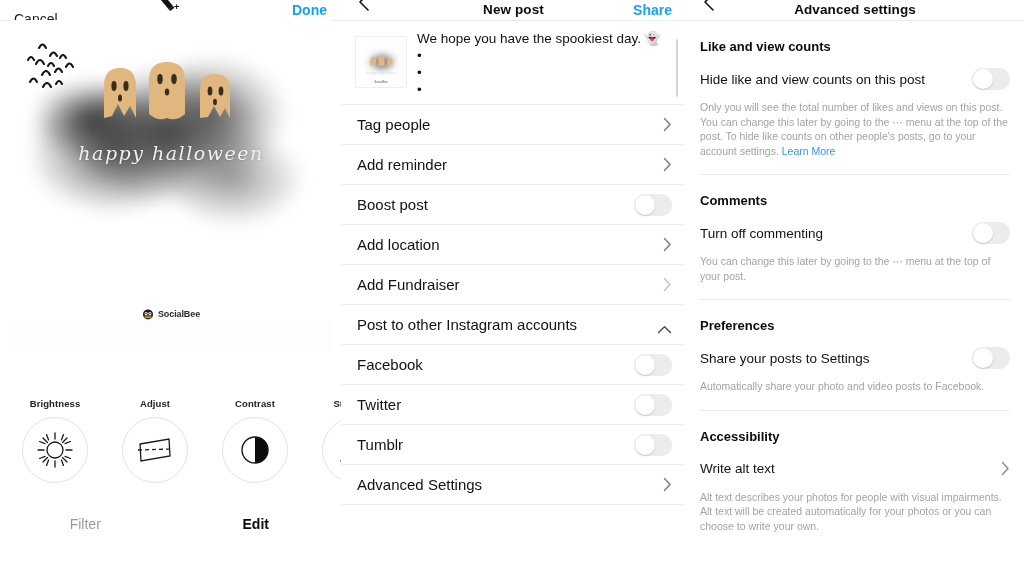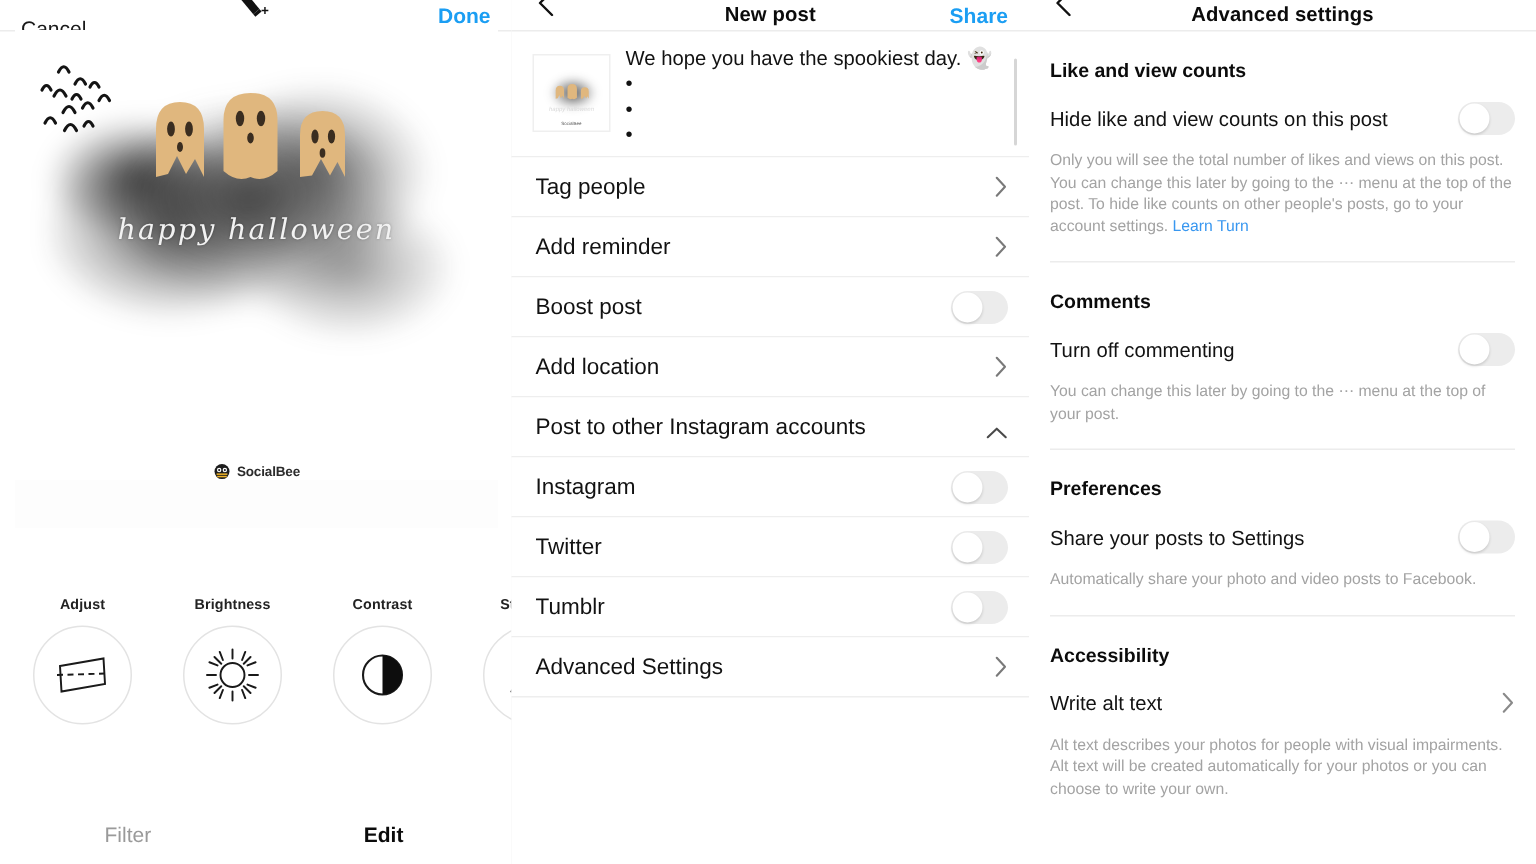--- a/index.html
+++ b/index.html
@@ -89,21 +89,21 @@
     display:flex; padding-left:22px; gap:34px;
   }
   .tool { width:66px; display:flex; flex-direction:column; align-items:center; }
   .tool-label { font-size:9.5px; font-weight:bold; color:#222; margin-bottom:8px; letter-spacing:.1px; }
   .tool-circle {
     width:66px; height:66px; border-radius:50%;
     border:1px solid #e3e3e3; background:#fff;
     display:flex; align-items:center; justify-content:center;
   }
   .tabsrow {
-    position:absolute; left:0; right:0; top:548px;
+    position:absolute; left:0; right:0; top:516px;
     display:flex;
   }
   .tab-item { flex:1; text-align:center; font-size:14px; }
   .tab-inactive { color:#9a9a9a; }
   .tab-active { color:#0b0b0b; font-weight:bold; }
 
   
   
   
   .caption-block {
@@ -250,40 +250,40 @@
             <rect x="2.4" y="7.6" width="7.2" height="1" fill="#f0b429"></rect>
             <rect x="2.8" y="9.2" width="6.4" height="1" fill="#f0b429"></rect>
           </svg>
           <span class="brand-txt">SocialBee</span>
         </div>
       </div>
     </div>
 
     <div class="tools">
       <div class="tool">
-        <div class="tool-label">Adjust</div>
-        <div class="tool-circle">
-          <svg width="40" height="34" viewBox="0 0 40 34">
-            <g fill="none" stroke="#1a1a1a" stroke-width="1.3">
-              <path d="M5 11 L34 6 L35 23 L6 28 Z"></path>
-              <path d="M3 17 L37 16" stroke-dasharray="4 3"></path>
-            </g>
-          </svg>
-        </div>
-      </div>
-      <div class="tool">
         <div class="tool-label">Brightness</div>
         <div class="tool-circle">
           <svg width="40" height="40" viewBox="0 0 40 40">
             <g fill="none" stroke="#1a1a1a" stroke-width="1.3" stroke-linecap="round">
               <circle cx="20" cy="20" r="8"></circle>
               <path d="M20 3 L20 9 M20 31 L20 37 M3 20 L9 20 M31 20 L37 20
                        M8 8 L12.5 12.5 M27.5 27.5 L32 32 M32 8 L27.5 12.5 M12.5 27.5 L8 32
                        M11.5 4.6 L13.6 10 M26.4 30 L28.5 35.4 M4.6 28.5 L10 26.4 M30 13.6 L35.4 11.5
                        M4.6 11.5 L10 13.6 M30 26.4 L35.4 28.5 M11.5 35.4 L13.6 30 M26.4 10 L28.5 4.6"></path>
+            </g>
+          </svg>
+        </div>
+      </div>
+      <div class="tool">
+        <div class="tool-label">Adjust</div>
+        <div class="tool-circle">
+          <svg width="40" height="34" viewBox="0 0 40 34">
+            <g fill="none" stroke="#1a1a1a" stroke-width="1.3">
+              <path d="M5 11 L34 6 L35 23 L6 28 Z"></path>
+              <path d="M3 17 L37 16" stroke-dasharray="4 3"></path>
             </g>
           </svg>
         </div>
       </div>
       <div class="tool">
         <div class="tool-label">Contrast</div>
         <div class="tool-circle">
           <svg width="40" height="40" viewBox="0 0 40 40">
             <circle cx="20" cy="20" r="13" fill="#fff" stroke="#1a1a1a" stroke-width="1.4"></circle>
             <path d="M20 7 A13 13 0 0 1 20 33 Z" fill="#0d0d0d"></path>
@@ -375,33 +375,42 @@
     <div class="row">
       <span class="row-label">Add location</span>
       <span class="row-spacer"></span>
       <span class="chev-right">
         <svg width="9" height="15" viewBox="0 0 9 15">
             <path d="M1.5 1.5 L7 7.5 L1.5 13.5" fill="none" stroke="#7a7a7a" stroke-width="1.4" stroke-linecap="round" stroke-linejoin="round"></path>
           </svg>
       </span>
     </div>
 
+    <div class="row">
+      <span class="row-label">Add Fundraiser</span>
+      <span class="row-spacer"></span>
+      <span class="chev-right dim">
+        <svg width="9" height="15" viewBox="0 0 9 15">
+            <path d="M1.5 1.5 L7 7.5 L1.5 13.5" fill="none" stroke="#c6c6c6" stroke-width="1.4" stroke-linecap="round" stroke-linejoin="round"></path>
+          </svg>
+      </span>
+    </div>
 
     <div class="row">
       <span class="row-label">Post to other Instagram accounts</span>
       <span class="row-spacer"></span>
       <span class="chev-up">
         <svg width="15" height="9" viewBox="0 0 15 9">
             <path d="M1.5 7.5 L7.5 1.8 L13.5 7.5" fill="none" stroke="#4a4a4a" stroke-width="1.4" stroke-linecap="round" stroke-linejoin="round"></path>
           </svg>
       </span>
     </div>
 
     <div class="row row-sub">
-      <span class="row-label">Instagram</span>
+      <span class="row-label">Facebook</span>
       <span class="row-spacer"></span>
       <span class="toggle">
           <span class="knob"></span>
         </span>
     </div>
 
     <div class="row row-sub">
       <span class="row-label">Twitter</span>
       <span class="row-spacer"></span>
       <span class="toggle">
@@ -446,21 +455,21 @@
 
       <div class="sect-head">Like and view counts</div>
       <div class="setting-row">
         <span class="setting-label">Hide like and view counts on this post</span>
         <span class="toggle">
             <span class="knob"></span>
           </span>
       </div>
       <div class="helper">
         <span>Only you will see the total number of likes and views on this post. You can change this later by going to the ⋯ menu at the top of the post. To hide like counts on other people's posts, go to your account settings.</span>
-        <a href="#">Learn Turn</a>
+        <a href="#">Learn More</a>
       </div>
       <div class="hr"></div>
 
       <div class="sect-head">Comments</div>
       <div class="setting-row">
         <span class="setting-label">Turn off commenting</span>
         <span class="toggle">
             <span class="knob"></span>
           </span>
       </div>

